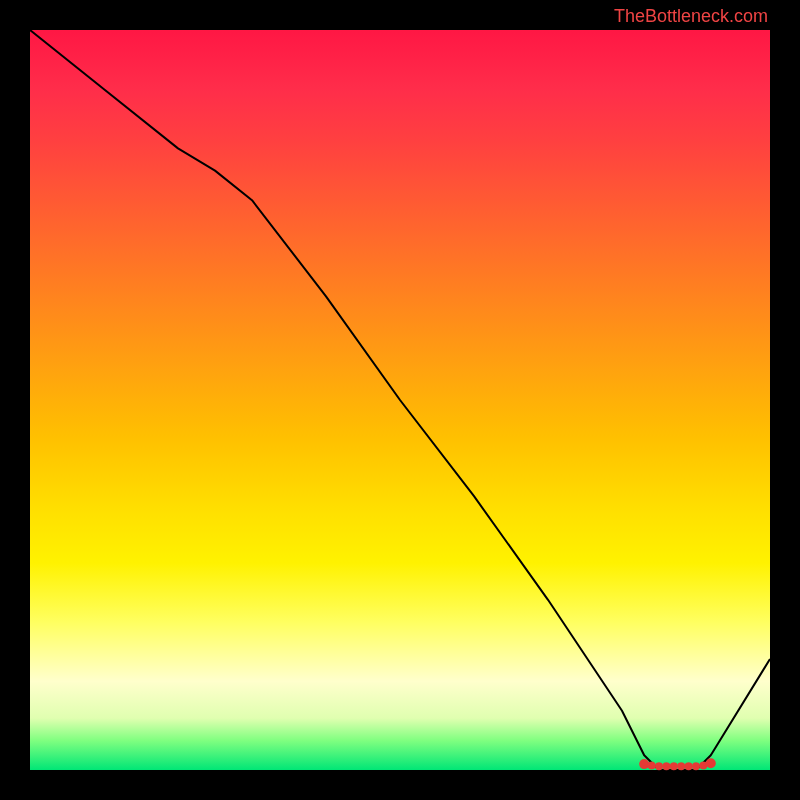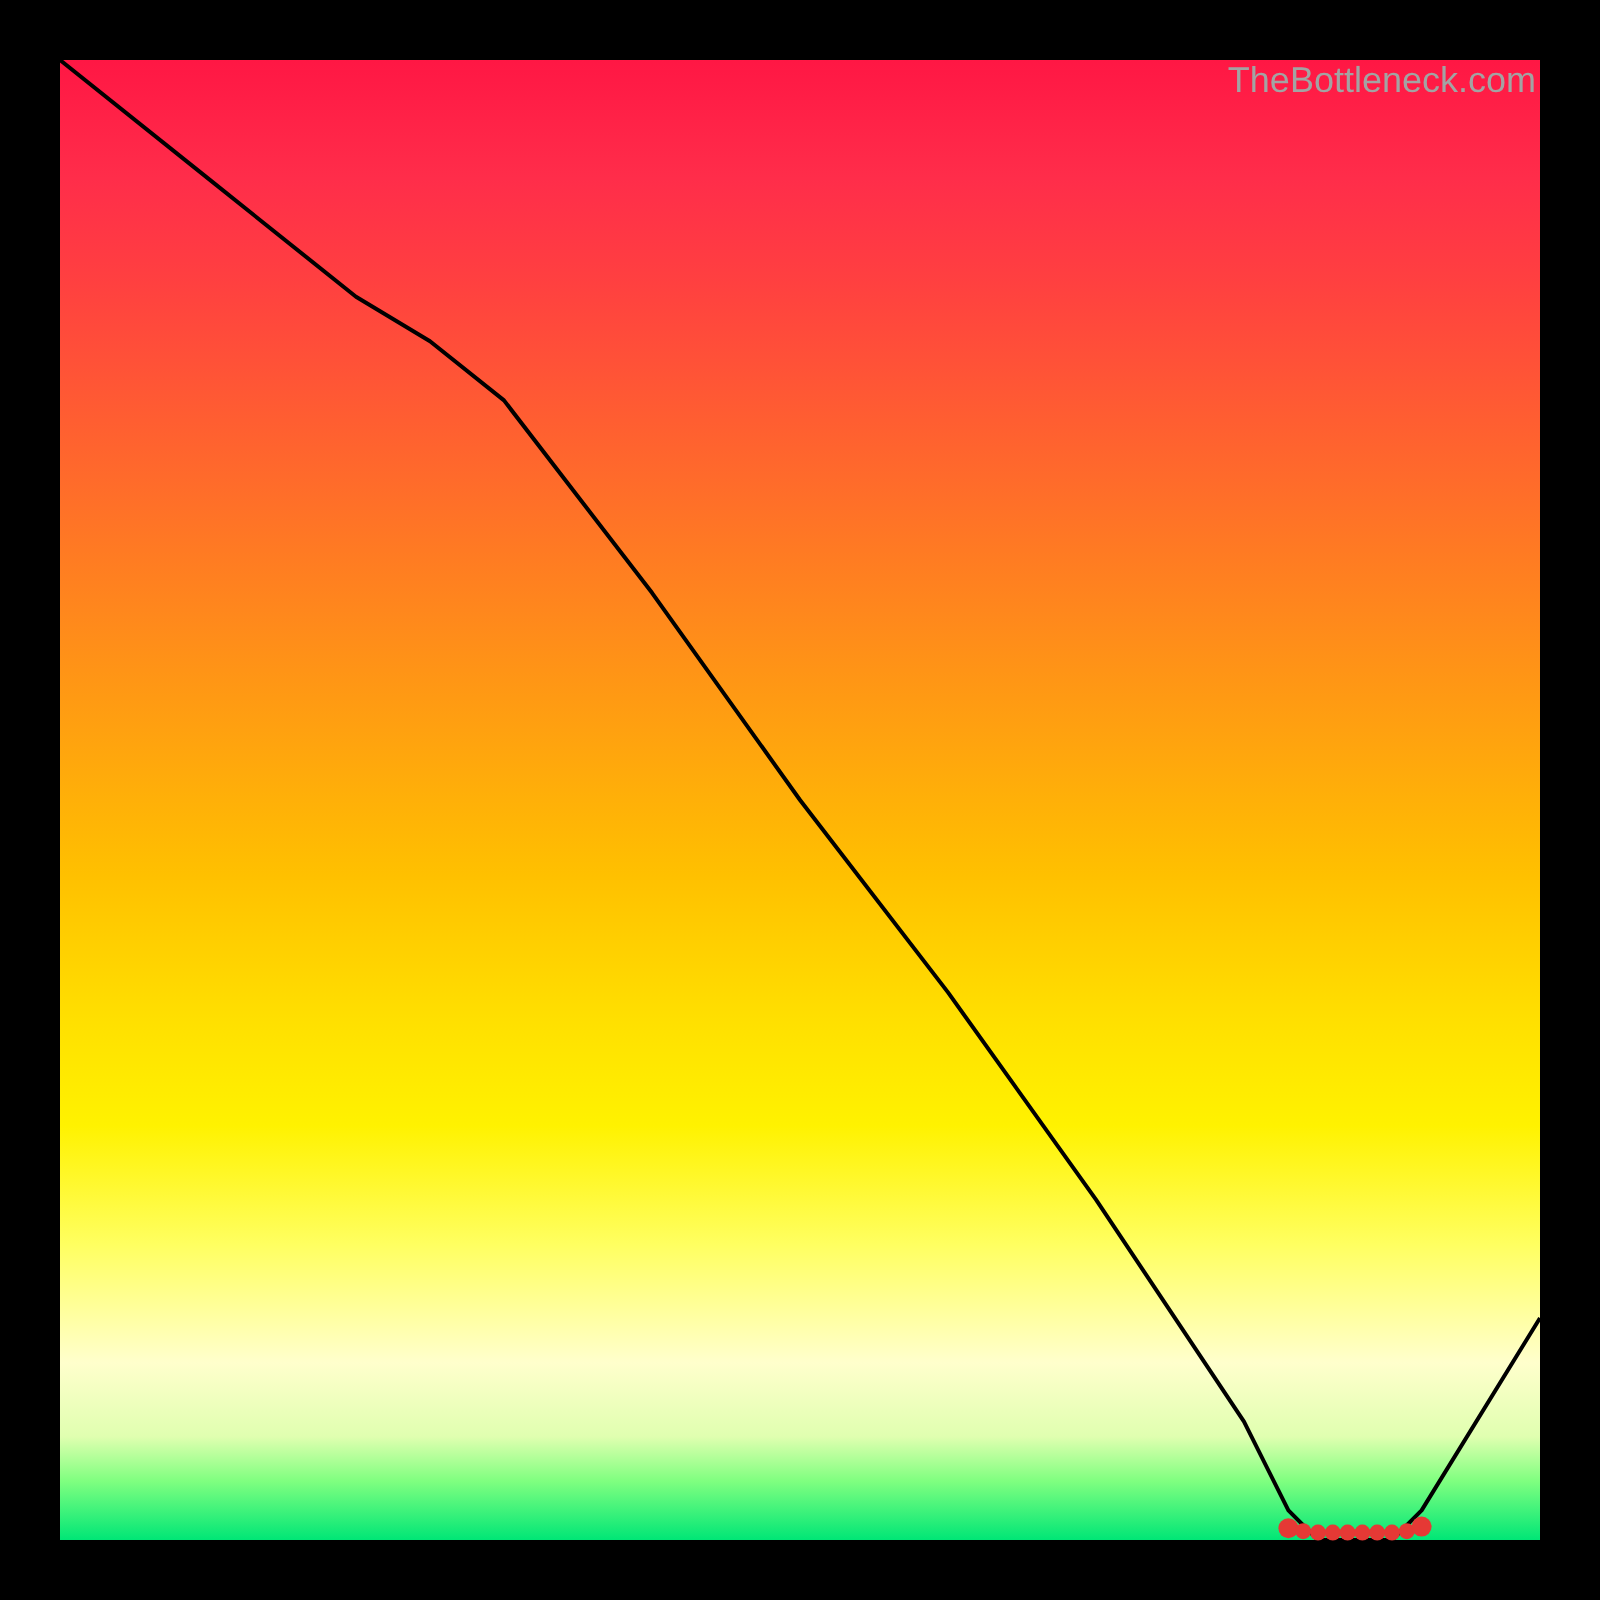--- a/index.html
+++ b/index.html
@@ -31,24 +31,23 @@
       #ffffcc 88%,
       #e0ffb0 93%,
       #80ff80 96%,
       #00e676 100%
     );
   }
   .attribution {
     position: absolute;
     right: 32px;
     top: 6px;
-    color: #a3a3a3;
+    color: #ef4444;
     font-size: 18px;
     font-weight: 500;
-    margin-top: 24px;
   }
   svg.line-layer {
     position: absolute;
     left: 0; top: 0;
     width: 100%;
     height: 100%;
     pointer-events: none;
   }
 </style>
 </head>

